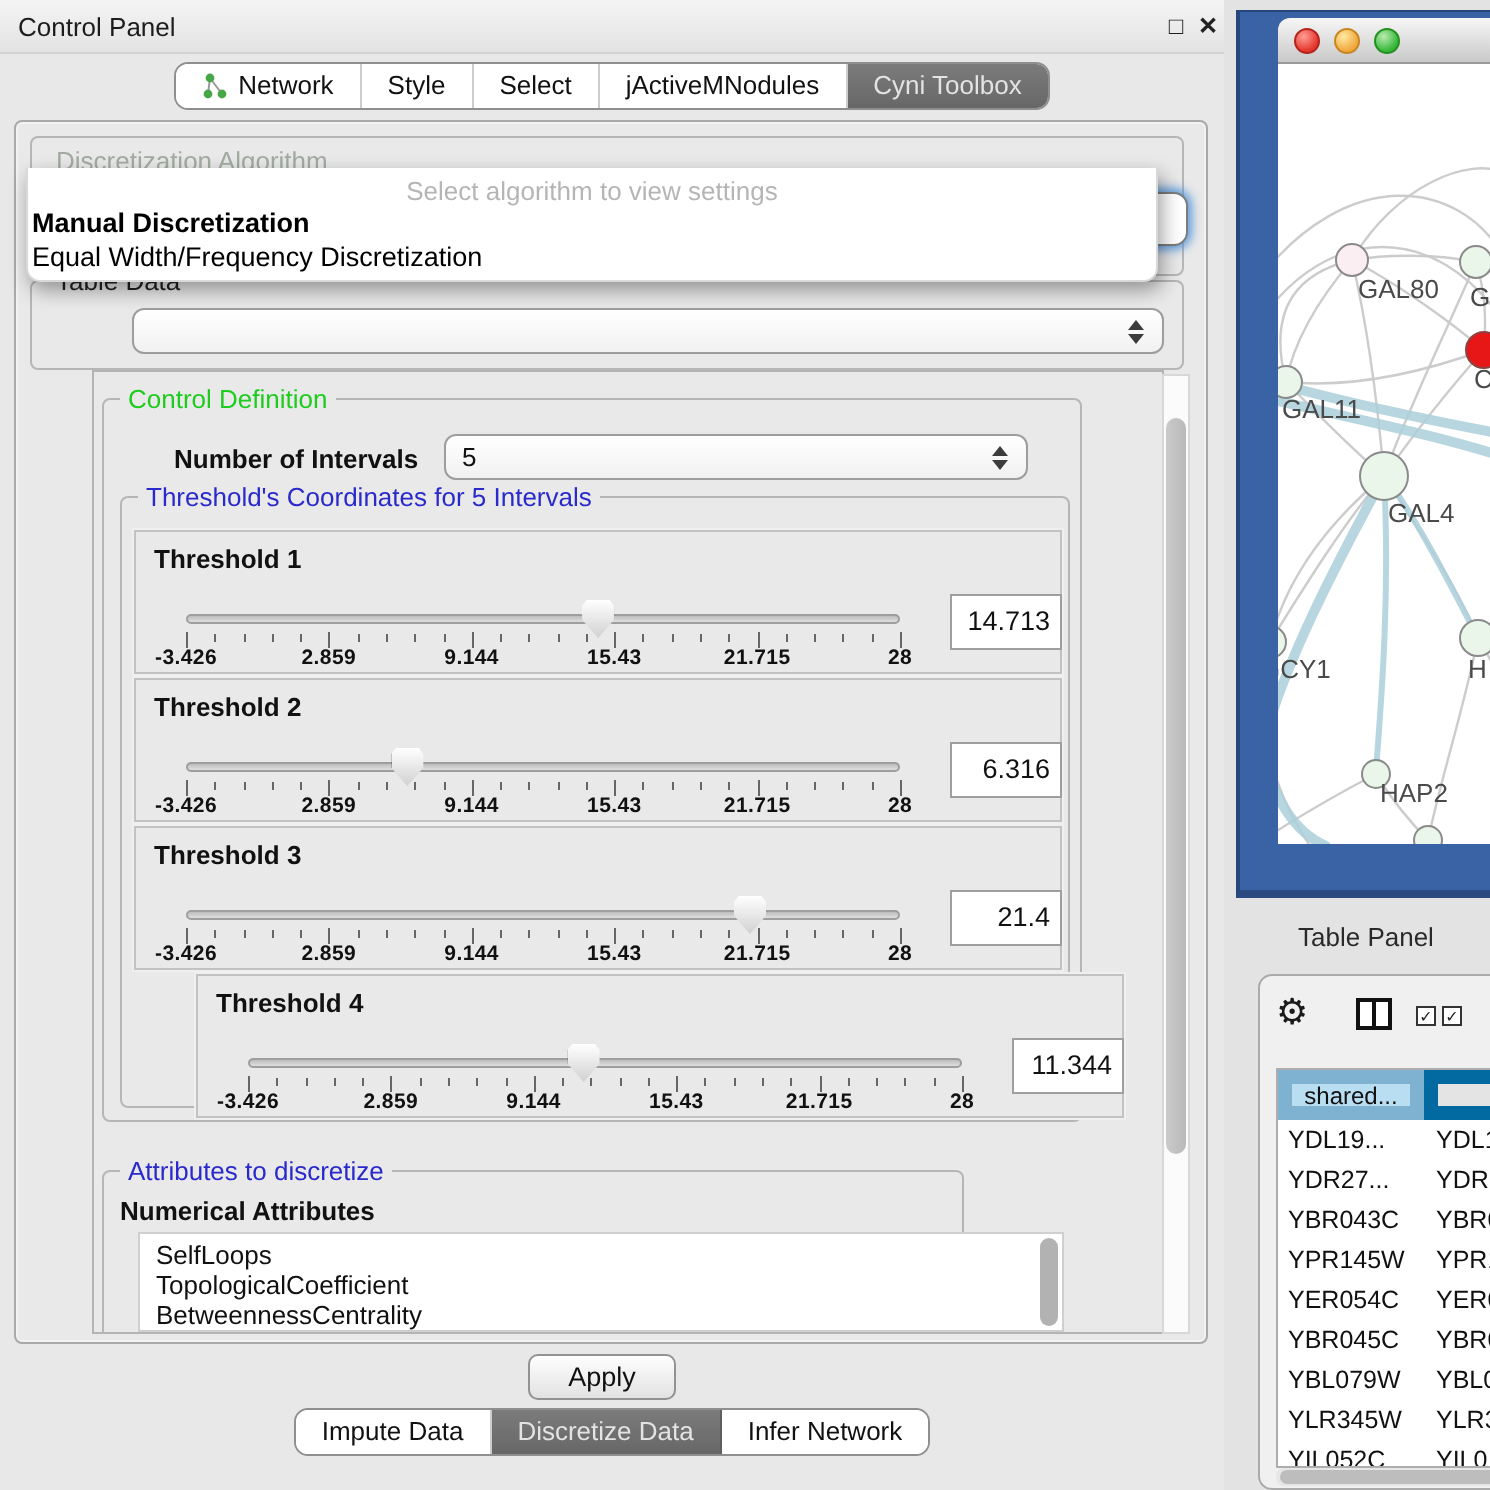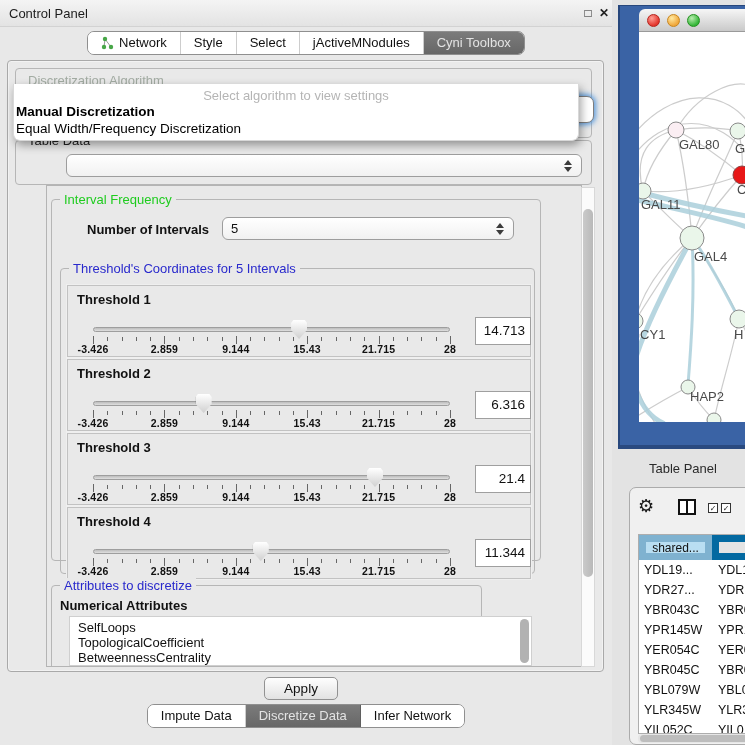--- a/index.html
+++ b/index.html
@@ -42,21 +42,21 @@
   .popup .opt1 { position:absolute; top:20px; left:2px; font-weight:bold; font-size:13.5px; color:#000; }
   .popup .opt2 { position:absolute; top:37px; left:2px; font-size:13.5px; color:#000; }
 
   .tabledata-group { left:7px; top:79px; width:577px; height:45px; }
 
   .viewport { position:absolute; left:38px; top:124px; width:536px; height:482px; border:1px solid #b4b4b4; background:#e9e9e9; overflow:hidden; }
   .interval-group { left:4px; top:13px; width:490px; height:362px; }
   .noi-label { position:absolute; left:35px; top:22px; font-weight:bold; font-size:13px; }
   .noi-combo { left:170px; top:17px; width:292px; height:23px; }
 
-  .coords-group { left:8px; top:68px; width:475px; height:306px; }
+  .coords-group { left:8px; top:48px; width:475px; height:306px; }
   .threshold-box { position:absolute; left:6px; width:464px; height:72px; border:1px solid #c2c2c2; box-shadow:0 0 0 1px #efefef; background:#e9e9e9; }
   .th-label { position:absolute; left:9px; top:6px; font-weight:bold; font-size:13px; }
   .track { position:absolute; left:25px; top:41px; width:357px; height:5px; border:1px solid #9e9e9e; border-radius:4px; background:linear-gradient(#bdbdbd,#dfdfdf); }
   .thumb { position:absolute; top:34px; width:16px; height:19px; background:linear-gradient(#ffffff,#d0d0d0); clip-path:polygon(14% 0,86% 0,100% 16%,100% 52%,50% 100%,0 52%,0 16%); filter:drop-shadow(0 0 1px rgba(0,0,0,0.6)); }
   .ticks { position:absolute; left:25px; top:50px; width:357px; height:9px; }
   .tick { position:absolute; top:1px; width:1px; height:4px; background:#666; }
   .tick.major { height:8px; top:0; }
   .scale { position:absolute; left:25px; top:57px; width:357px; height:12px; }
   .scale-lab { position:absolute; transform:translateX(-50%); font-size:10.5px; font-weight:bold; letter-spacing:0.2px; color:#111; white-space:nowrap; }
   .th-value { position:absolute; left:407px; top:31px; width:56px; height:28px; background:#fff; border:1px solid #9f9f9f; font-size:13.5px; text-align:right; line-height:26px; padding-right:5px; }
@@ -161,21 +161,21 @@
           <span class="spin">
             <span class="tri-up"></span>
             <span class="tri-dn"></span>
           </span>
         </div>
       </div>
 
       <div class="viewport">
 
         <div class="group interval-group">
-          <span class="gtitle green">Interval Frequency</span>
+          <span class="gtitle green">Control Definition</span>
           <span class="noi-label">Number of Intervals</span>
           <div class="combo noi-combo">
             <span>5</span>
             <span class="spin">
               <span class="tri-up"></span>
               <span class="tri-dn"></span>
             </span>
           </div>
 
           <div class="group coords-group">
@@ -303,21 +303,21 @@
                     <span class="scale-lab" style="left: 0px;">-3.426</span>
                     <span class="scale-lab" style="left: 71.4px;">2.859</span>
                     <span class="scale-lab" style="left: 142.8px;">9.144</span>
                     <span class="scale-lab" style="left: 214.2px;">15.43</span>
                     <span class="scale-lab" style="left: 285.6px;">21.715</span>
                     <span class="scale-lab" style="left: 357px;">28</span>
                   </div>
     <div class="th-value">21.4</div>
   </div>
 
-  <div class="threshold-box" style="top: 238px;">
+  <div class="threshold-box" style="top: 238px; margin-left: 31px;">
     <span class="th-label">Threshold 4</span>
     <div class="track"></div>
     <div class="thumb" style="left: 184.788px;"></div>
     <div class="ticks">
                     <span class="tick major" style="left: 0px;"></span>
                     <span class="tick" style="left: 14.28px;"></span>
                     <span class="tick" style="left: 28.56px;"></span>
                     <span class="tick" style="left: 42.84px;"></span>
                     <span class="tick" style="left: 57.12px;"></span>
                     <span class="tick major" style="left: 71.4px;"></span>

